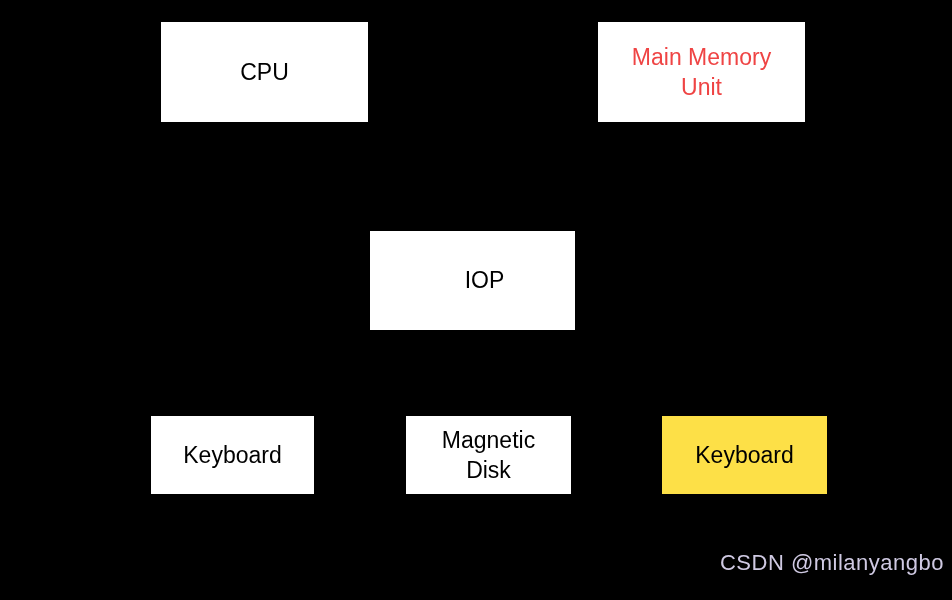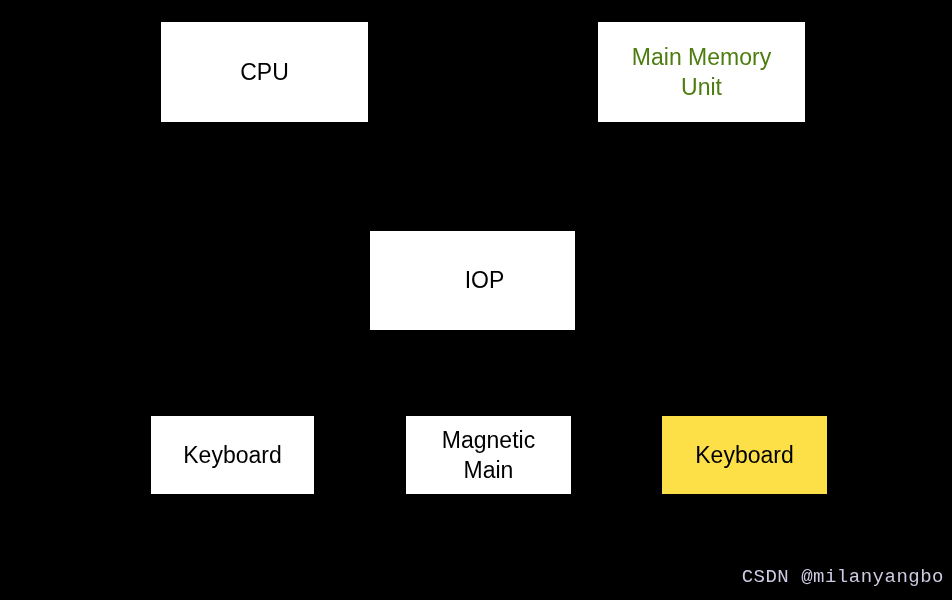--- a/index.html
+++ b/index.html
@@ -30,41 +30,40 @@
   }
   #node-cpu            { left: 161px; top: 22px;  width: 207px; height: 100px; }
   #node-main-memory    { left: 598px; top: 22px;  width: 207px; height: 100px; }
   #node-iop            { left: 370px; top: 231px; width: 205px; height: 99px; padding-left: 24px;  }
   #node-printer        { left: 151px; top: 416px; width: 163px; height: 78px;  }
   #node-magnetic-disk  { left: 406px; top: 416px; width: 165px; height: 78px;  }
   #node-keyboard       { left: 662px; top: 416px; width: 165px; height: 78px;  }
   .watermark {
     position: absolute;
     right: 8px;
-    bottom: 12px;
-    font-size: 19px;
+    bottom: 24px;
+    font-size: 22px;
     color: #cfc9e2;
     letter-spacing: 0.5px;
-    font-family: Liberation Mono, monospace;
   }
 </style>
 </head>
 <body>
 
 <div id="stage" style="background: rgb(0, 0, 0);">
 
   <div class="node" id="node-cpu" style="background: rgb(255, 255, 255); color: rgb(0, 0, 0);">CPU</div>
 
-  <div class="node" id="node-main-memory" style="background: rgb(255, 255, 255); color: #4d7c0f;">Main Memory
+  <div class="node" id="node-main-memory" style="background: rgb(255, 255, 255); color: #ef4444;">Main Memory
 Unit</div>
 
   <div class="node" id="node-iop" style="background: rgb(255, 255, 255); color: rgb(0, 0, 0);">IOP</div>
 
   <div class="node" id="node-printer" style="background: rgb(255, 255, 255); color: rgb(0, 0, 0);">Keyboard</div>
 
   <div class="node" id="node-magnetic-disk" style="background: rgb(255, 255, 255); color: rgb(0, 0, 0);">Magnetic
-Main</div>
+Disk</div>
 
   <div class="node" id="node-keyboard" style="background: #fde047; color: rgb(0, 0, 0);">Keyboard</div>
 
   <div class="watermark" style="color: rgb(207, 201, 226);">CSDN @milanyangbo</div>
 
 </div>
 
 </body></html>

